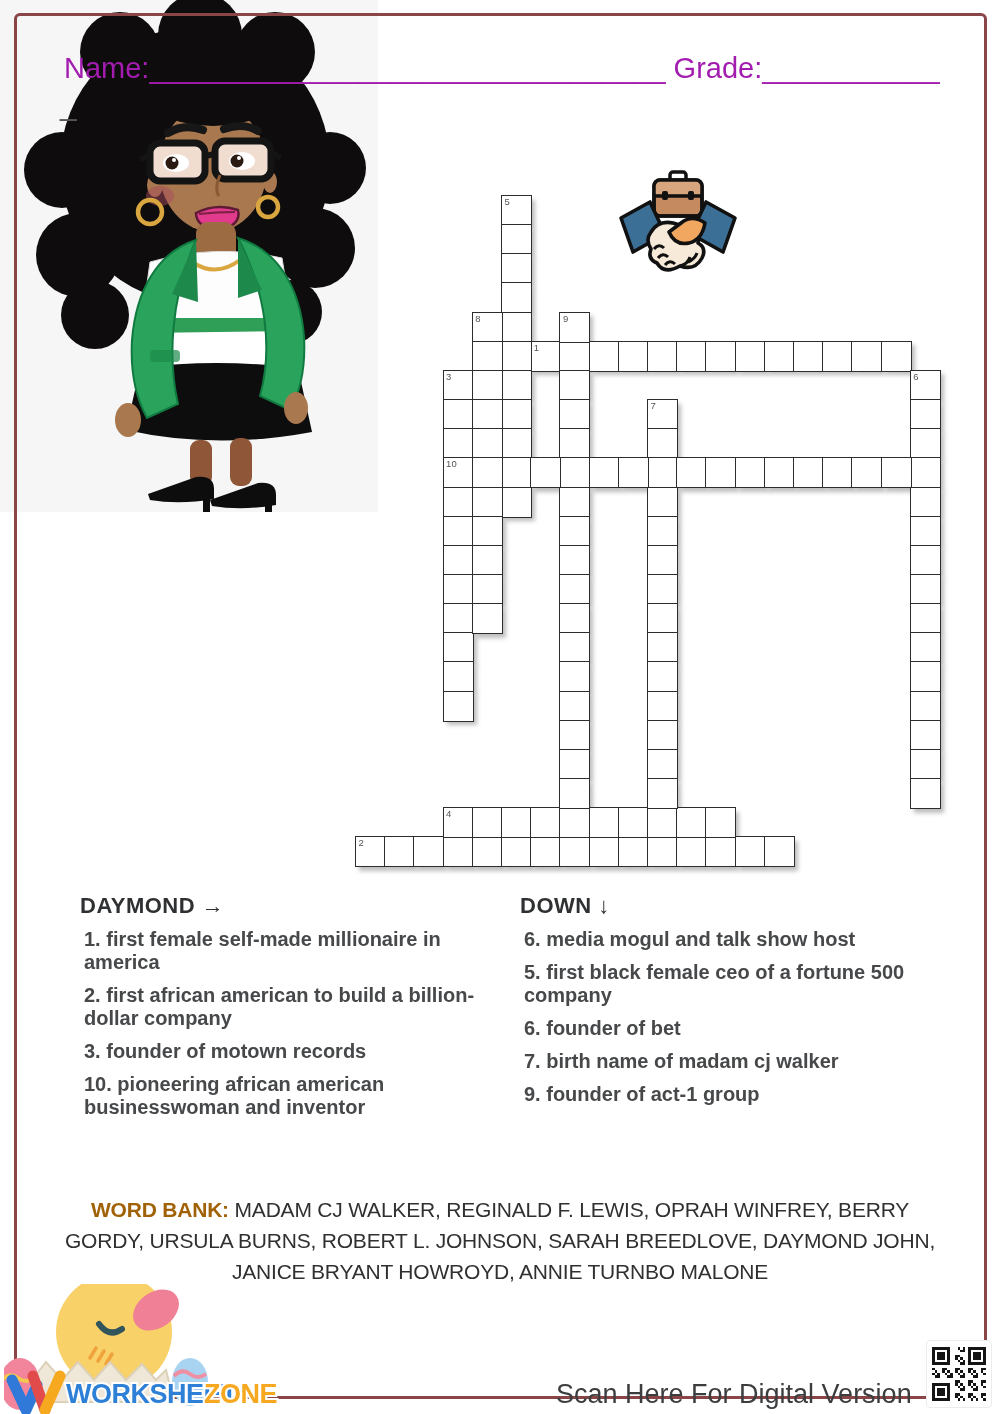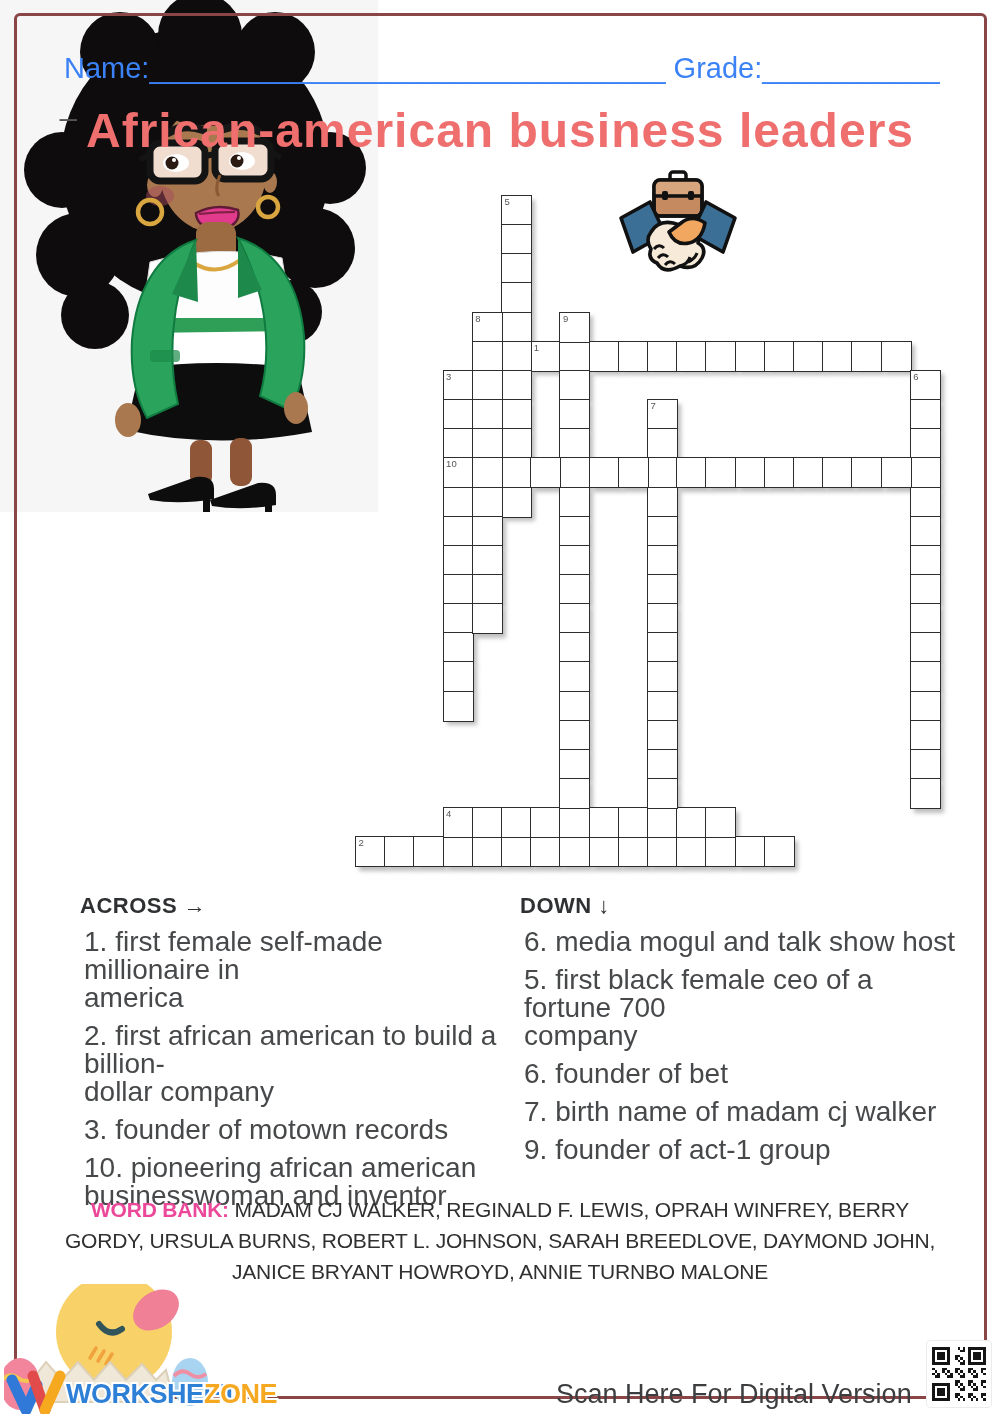--- a/index.html
+++ b/index.html
@@ -1,58 +1,57 @@
 <!DOCTYPE html>
 <html><head>
 <meta charset="utf-8">
 <style>
   html,body{margin:0;padding:0;background:#fff;}
   .page{position:relative;width:1000px;height:1414px;background:#ffffff;
         font-family:"Liberation Sans", sans-serif;overflow:hidden;}
   .frame{position:absolute;left:14px;top:13px;width:967px;height:1380px;
          border:3px solid #8a4646;border-radius:6px;z-index:1;}
   .abs{position:absolute;}
-  .name-row{left:64px;top:52px;font-size:29px;color:#3b82f6;z-index:2;white-space:nowrap;}
+  .name-row{left:64px;top:52px;font-size:29px;color:#a21caf;z-index:2;white-space:nowrap;}
   .stray{left:60px;top:88px;font-size:30px;color:#555;z-index:2;}
   .title{left:0;top:103px;width:1000px;text-align:center;font-size:48px;font-weight:bold;
          letter-spacing:1px;color:#ef6e6e;z-index:2;}
   .photo{left:45px;top:256px;width:378px;height:512px;z-index:2;}
   .hs-icon{left:617px;top:170px;width:122px;height:115px;z-index:2;}
   .grid-host{left:355px;top:195px;width:590px;height:675px;z-index:3;}
   .cell{position:absolute;box-sizing:border-box;width:31px;height:31px;background:#fff;
         border:1.8px solid #2d2d2d;z-index:2;}
   .cellshadow{position:absolute;width:30px;height:30px;background:#bdbdbd;filter:blur(2px);z-index:1;}
   .cellnum{position:absolute;top:0px;left:2.5px;font-size:9.5px;color:#555;z-index:3;}
   .sec-header{font-size:22px;font-weight:bold;color:#2e3032;letter-spacing:0.5px;z-index:2;}
   .across-h{left:80px;top:893px;}
   .down-h{left:520px;top:893px;}
   .clue-list{z-index:2;}
   .across-list{left:84px;top:928px;width:420px;}
   .down-list{left:524px;top:928px;width:440px;}
-  .clue{font-size:28px;color:#46484a;line-height:28px;margin-bottom:10px;white-space:pre-line;}
+  .clue{font-size:20px;color:#46484a;line-height:23px;margin-bottom:10px;white-space:pre-line;font-weight:bold;}
   .word-bank{left:60px;top:1194px;width:880px;text-align:center;font-size:21px;color:#303030;
              line-height:31px;letter-spacing:-0.2px;z-index:2;}
-  .word-bank b{color:#ec4899;}
+  .word-bank b{color:#a16207;}
   .scan-text{left:556px;top:1379px;font-size:27px;color:#3b3d3f;z-index:2;white-space:nowrap;}
   .logo{left:4px;top:1284px;width:280px;height:130px;z-index:4;}
   .qr-panel{left:926px;top:1340px;width:64px;height:66px;background:#fff;border-radius:4px;
             border:1px solid #ececec;z-index:4;display:flex;align-items:center;justify-content:center;}
 </style>
 </head>
 <body>
 
 <div class="page">
 
   <div class="frame"></div>
 
   <div class="abs name-row"><span>Name:</span><span>________________________________</span>&nbsp;<span>Grade:</span><span>___________</span></div>
 
   <div class="abs stray">_</div>
 
-  <div class="abs title">African-american business leaders</div>
 
   
   <svg class="abs hs-icon" viewBox="0 0 120 115">
     <g>
       <rect x="52" y="2" width="16" height="12" rx="3" fill="none" stroke="#111" stroke-width="3.5"></rect>
       <rect x="36" y="10" width="48" height="36" rx="6" fill="#c68a61" stroke="#111" stroke-width="3.5"></rect>
       <path d="M36,24 a6,6 0 0 1 0,-8 v-0 a6,6 0 0 1 6,-6 h36 a6,6 0 0 1 6,6 v8 Z" fill="#d7a67e"></path>
       <rect x="36" y="10" width="48" height="36" rx="6" fill="none" stroke="#111" stroke-width="3.5"></rect>
       <line x1="36" y1="26" x2="84" y2="26" stroke="#111" stroke-width="3.5"></line>
       <rect x="44" y="21" width="6" height="9" rx="2" fill="#111"></rect>
@@ -412,35 +411,35 @@
       <div class="cell" style="left: 321.2px; top: 262.35px;"></div>
       <div class="cell" style="left: 350.4px; top: 262.35px;"></div>
       <div class="cell" style="left: 379.6px; top: 262.35px;"></div>
       <div class="cell" style="left: 408.8px; top: 262.35px;"></div>
       <div class="cell" style="left: 438px; top: 262.35px;"></div>
       <div class="cell" style="left: 467.2px; top: 262.35px;"></div>
       <div class="cell" style="left: 496.4px; top: 262.35px;"></div>
       <div class="cell" style="left: 525.6px; top: 262.35px;"></div>
     </div>
 
-  <div class="abs sec-header across-h">ACROSS →</div>
+  <div class="abs sec-header across-h">DAYMOND →</div>
   <div class="abs sec-header down-h">DOWN ↓</div>
 
   <div class="abs clue-list across-list">
       <div class="clue">1. first female self-made millionaire in
 america</div>
       <div class="clue">2. first african american to build a billion-
 dollar company</div>
       <div class="clue">3. founder of motown records</div>
       <div class="clue">10. pioneering african american
 businesswoman and inventor</div>
     </div>
   <div class="abs clue-list down-list">
       <div class="clue">6. media mogul and talk show host</div>
-      <div class="clue">5. first black female ceo of a fortune 700
+      <div class="clue">5. first black female ceo of a fortune 500
 company</div>
       <div class="clue">6. founder of bet</div>
       <div class="clue">7. birth name of madam cj walker</div>
       <div class="clue">9. founder of act-1 group</div>
     </div>
 
   <div class="abs word-bank"><b>WORD BANK:</b> <span style="white-space:pre-line;">MADAM CJ WALKER, REGINALD F. LEWIS, OPRAH WINFREY, BERRY
 GORDY, URSULA BURNS, ROBERT L. JOHNSON, SARAH BREEDLOVE, DAYMOND JOHN,
 JANICE BRYANT HOWROYD, ANNIE TURNBO MALONE</span></div>
 

